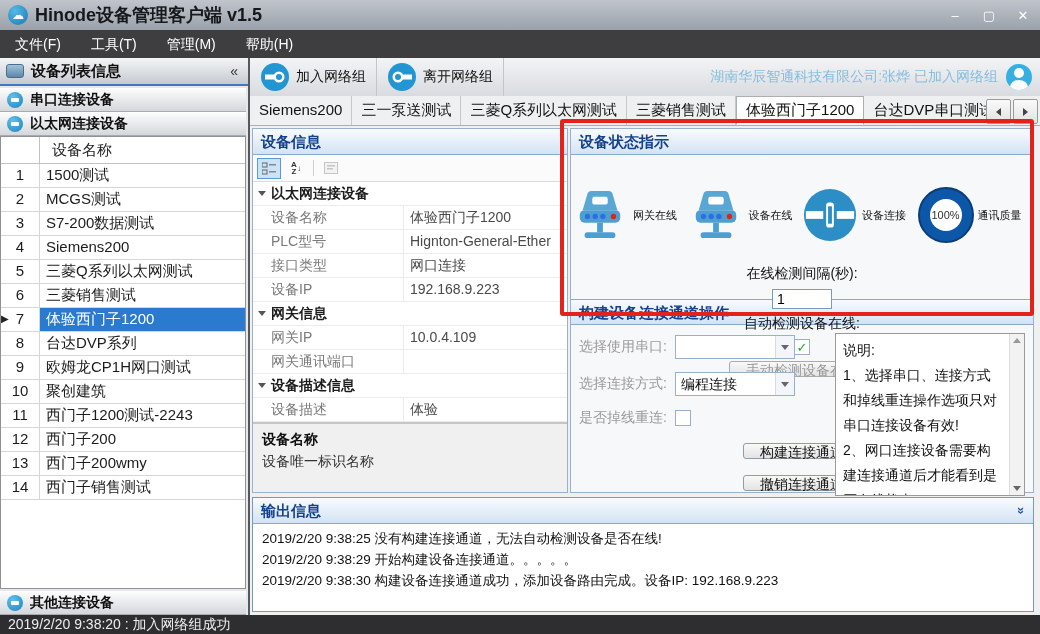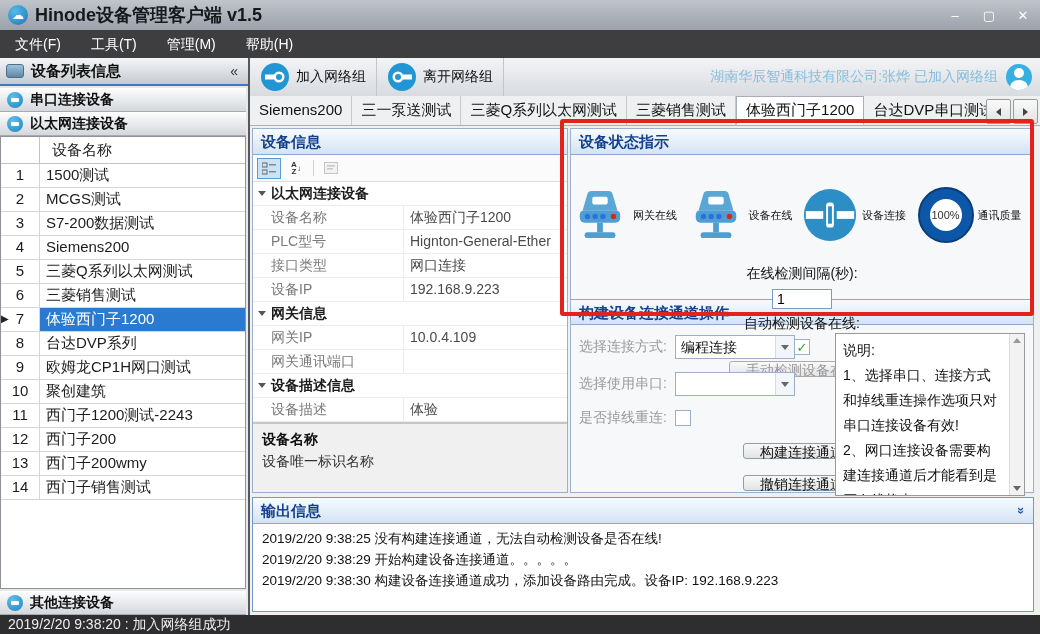--- a/index.html
+++ b/index.html
@@ -419,32 +419,32 @@
       <div class="interval-row">
         <span class="lbl">在线检测间隔(秒):</span>
         <input class="interval-input" value="1" style="">
         <span class="lbl">自动检测设备在线:</span>
         <span class="checkbox checked"></span>
         <button class="btn disabled">手动检测设备在线</button>
       </div>
       <div class="panel-hdr ops-hdr">构建设备连接通道操作</div>
       <div class="ops-form">
         <div class="form-row">
-          <span class="lbl dis">选择连接方式:</span>
-          <span class="dropdown">
-            <span class="dd-val">编程连接</span>
+          <span class="lbl dis">选择使用串口:</span>
+          <span class="dropdown disabled">
+            <span class="dd-val"></span>
             <span class="dd-btn">
                 <i class="tri-d"></i>
               </span>
           </span>
         </div>
         <div class="form-row">
-          <span class="lbl dis">选择使用串口:</span>
-          <span class="dropdown disabled">
-            <span class="dd-val"></span>
+          <span class="lbl dis">选择连接方式:</span>
+          <span class="dropdown">
+            <span class="dd-val">编程连接</span>
             <span class="dd-btn">
                 <i class="tri-d"></i>
               </span>
           </span>
         </div>
         <div class="form-row">
           <span class="lbl dis">是否掉线重连:</span>
           <span class="checkbox" style="margin-left:8px"></span>
         </div>
         <div class="form-row btns">

